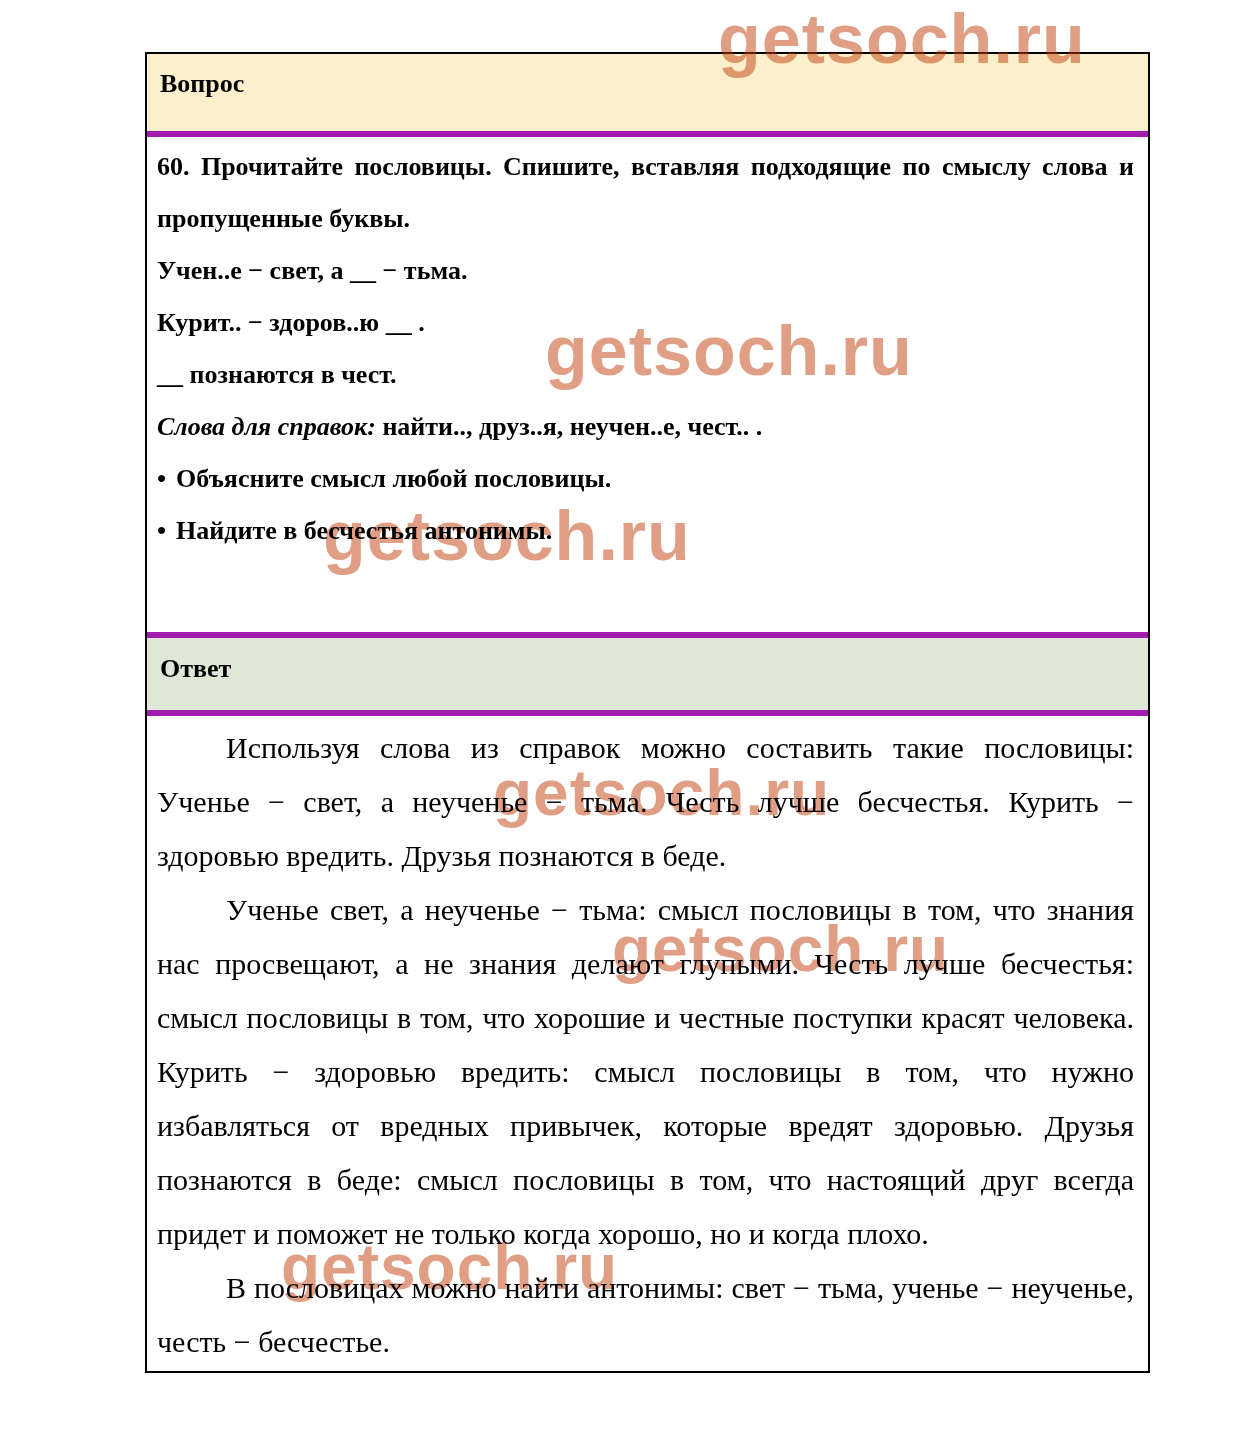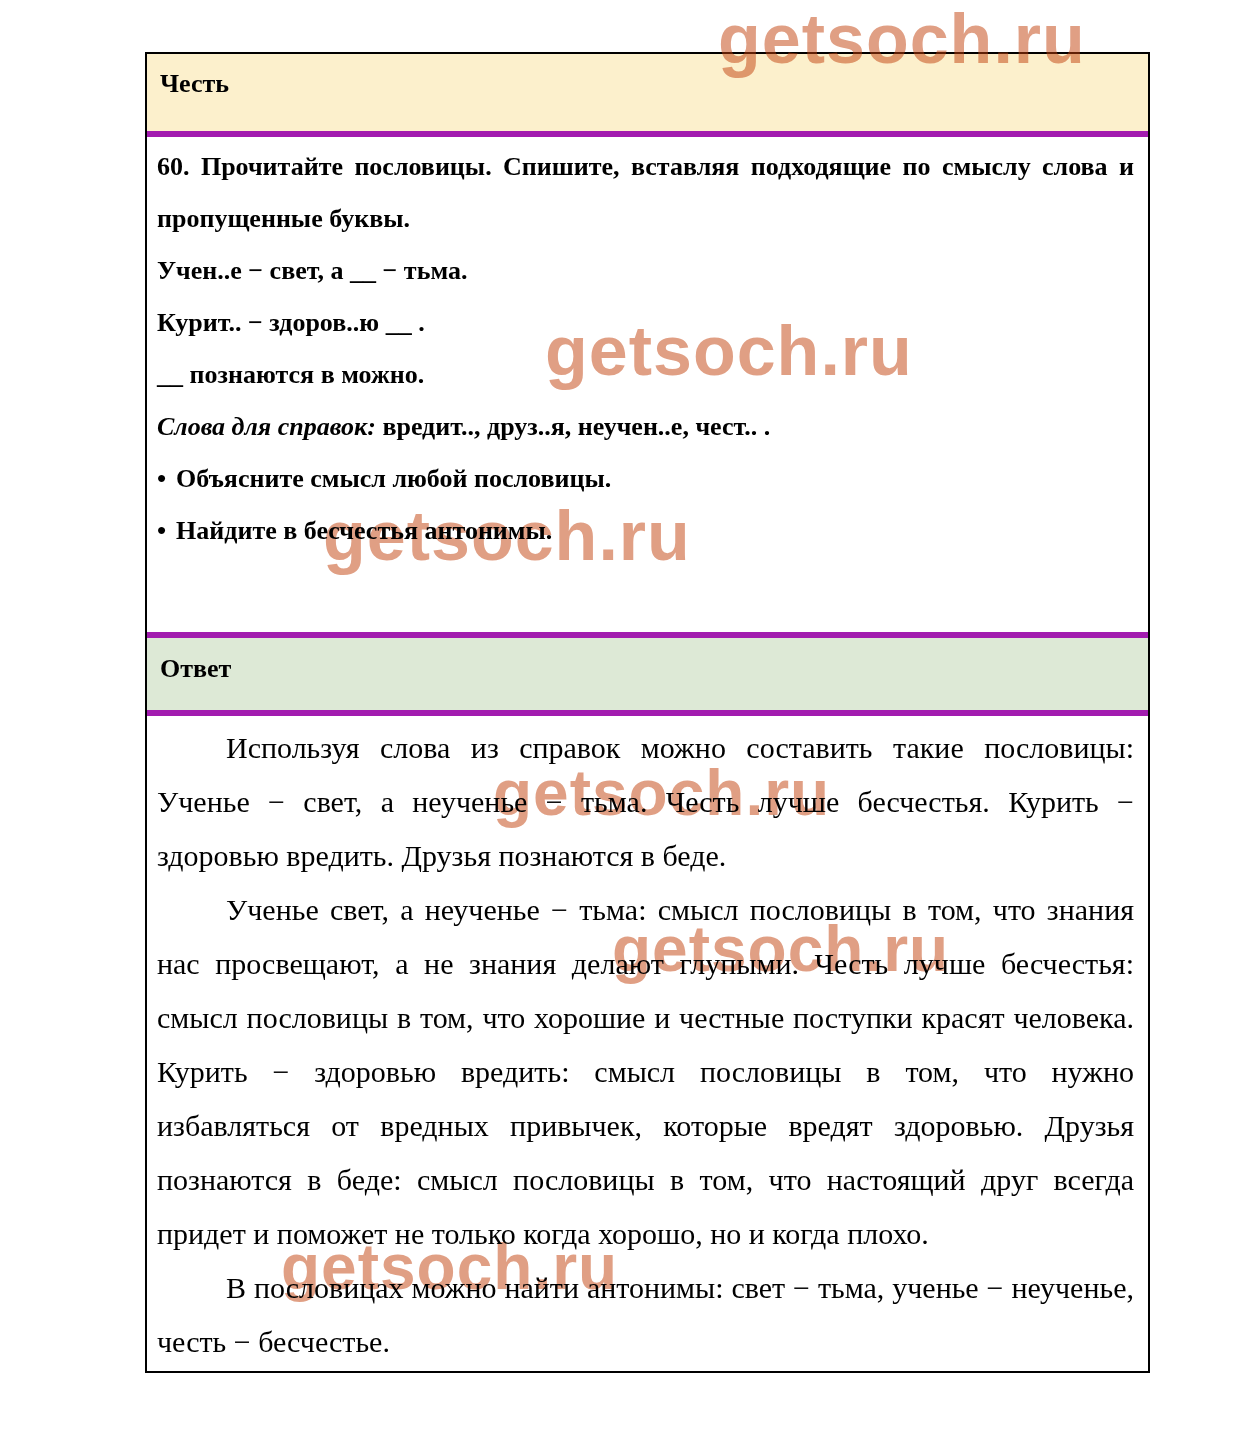--- a/index.html
+++ b/index.html
@@ -96,29 +96,29 @@
   .wm4 { left:493px; top:761px; }
   .wm5 { left:612px; top:917px; }
   .wm6 { left:281px; top:1235px; }
 </style>
 </head>
 <body>
 
 <div class="doc-table">
 
   <div class="row row-header-q">
-    <div class="header-label">Честь</div>
+    <div class="header-label">Вопрос</div>
   </div>
 
   <div class="row row-question q-text">
     <p class="q-intro">60. Прочитайте пословицы. Спишите, вставляя подходящие по смыслу слова и пропущенные буквы.</p>
     <p class="q-line">Учен..е − свет, а __ − тьма.</p>
     <p class="q-line">Курит.. − здоров..ю __ .</p>
-    <p class="q-line">__ познаются в можно.</p>
-    <p class="q-line"><span class="ref-label">Слова для справок:</span><span> </span><span>вредит.., друз..я, неучен..е, чест.. .</span></p>
+    <p class="q-line">__ познаются в чест.</p>
+    <p class="q-line"><span class="ref-label">Слова для справок:</span><span> </span><span>найти.., друз..я, неучен..е, чест.. .</span></p>
     <p class="q-line"><span class="bullet-char">•</span><span>Объясните смысл любой пословицы.</span></p>
     <p class="q-line"><span class="bullet-char">•</span><span>Найдите в бесчестья антонимы.</span></p>
   </div>
 
   <div class="row row-header-a">
     <div class="header-label">Ответ</div>
   </div>
 
   <div class="row row-answer a-text">
     <p class="a-par">Используя слова из справок можно составить такие пословицы: Ученье − свет, а неученье − тьма. Честь лучше бесчестья. Курить − здоровью вредить. Друзья познаются в беде.</p>

